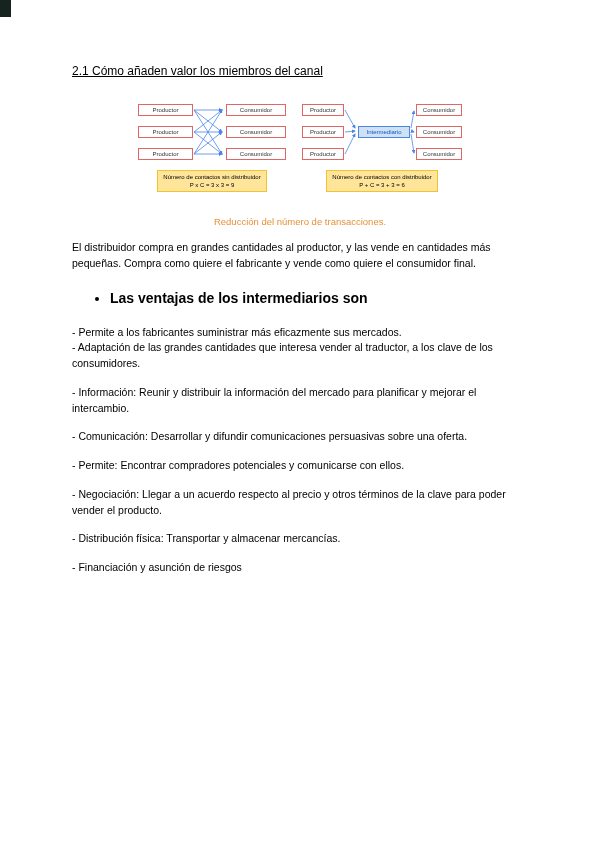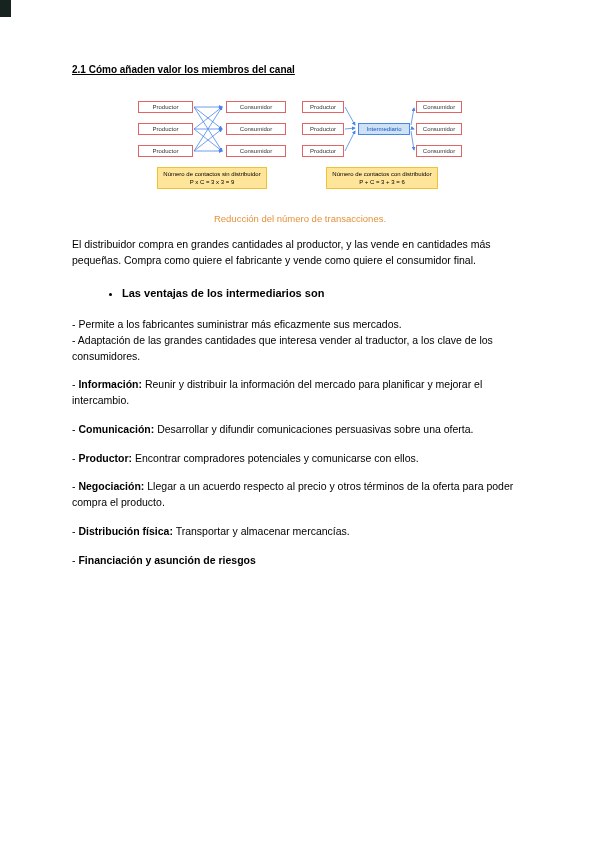--- a/index.html
+++ b/index.html
@@ -3,21 +3,21 @@
 <meta charset="utf-8">
 <style>
   html,body{margin:0;padding:0;}
   body{
     width:600px;height:848px;background:#ffffff;
     font-family:"Liberation Sans","DejaVu Sans",sans-serif;
     color:#000;position:relative;overflow:hidden;
   }
   .corner{position:absolute;top:0;left:0;width:11px;height:17px;background:#16231f;}
   .page{padding:64px 72px 40px 72px;}
-  h1{font-size:10px;font-weight:bold;text-decoration:underline;margin:0 0 26px 0;}
+  h1{font-size:12px;font-weight:normal;text-decoration:underline;margin:0 0 26px 0;}
 
   
   .diagram{margin:9px auto;}
   .panels{display:flex;justify-content:center;gap:16px;}
   .panel{position:relative;}
   .boxes{position:relative;height:56px;}
   .panel-left .boxes{width:148px;}
   .panel-right .boxes{width:160px;}
   .arrows{position:absolute;top:0;left:0;}
   .dbox{
@@ -37,23 +37,23 @@
     margin:24px 0 0 0;text-align:center;
     color:#e69138;font-size:9.5px;
   }
 
   
   .body-text{font-size:10.5px;line-height:1.5;margin:13px 0;}
   .tight p{margin:0;}
   .tight{margin:13px 0;}
   .intro{}
   ul.heads{margin:16px 0;padding-left:38px;}
-  ul.heads li{font-size:11px;line-height:1.5;margin-left:12px;}
+  ul.heads li{font-size:14px;line-height:1.5;}
   .bold{font-weight:bold;}
-  b{font-weight:bold;text-align:center;}
+  b{font-weight:normal;text-align:center;}
 </style>
 </head>
 <body>
 
 <div class="corner"></div>
 
 <div class="page">
 
   <h1>2.1 Cómo añaden valor los miembros del canal</h1>
 
@@ -130,18 +130,18 @@
   </ul>
 
   <div class="tight">
     <p class="body-text">- Permite a los fabricantes suministrar más eficazmente sus mercados.</p>
     <p class="body-text">- Adaptación de las grandes cantidades que interesa vender al traductor, a los clave de los consumidores.</p>
   </div>
 
 
   <p class="body-text"><span>- </span><b>Información:</b><span> Reunir y distribuir la información del mercado para planificar y mejorar el intercambio.</span></p>
   <p class="body-text"><span>- </span><b>Comunicación:</b><span> Desarrollar y difundir comunicaciones persuasivas sobre una oferta.</span></p>
-  <p class="body-text"><span>- </span><b>Productor:</b><span> Encontrar compradores potenciales y comunicarse con ellos.</span></p>
-  <p class="body-text"><span>- </span><b>Negociación:</b><span> Llegar a un acuerdo respecto al precio y otros términos de la oferta para poder compra el producto.</span></p>
+  <p class="body-text"><span>- </span><b>Permite:</b><span> Encontrar compradores potenciales y comunicarse con ellos.</span></p>
+  <p class="body-text"><span>- </span><b>Negociación:</b><span> Llegar a un acuerdo respecto al precio y otros términos de la clave para poder vender el producto.</span></p>
   <p class="body-text"><span>- </span><b>Distribución física:</b><span> Transportar y almacenar mercancías.</span></p>
   <p class="body-text"><span>- </span><b>Financiación y asunción de riesgos</b><span></span></p>
 
 </div>
 
 </body></html>

